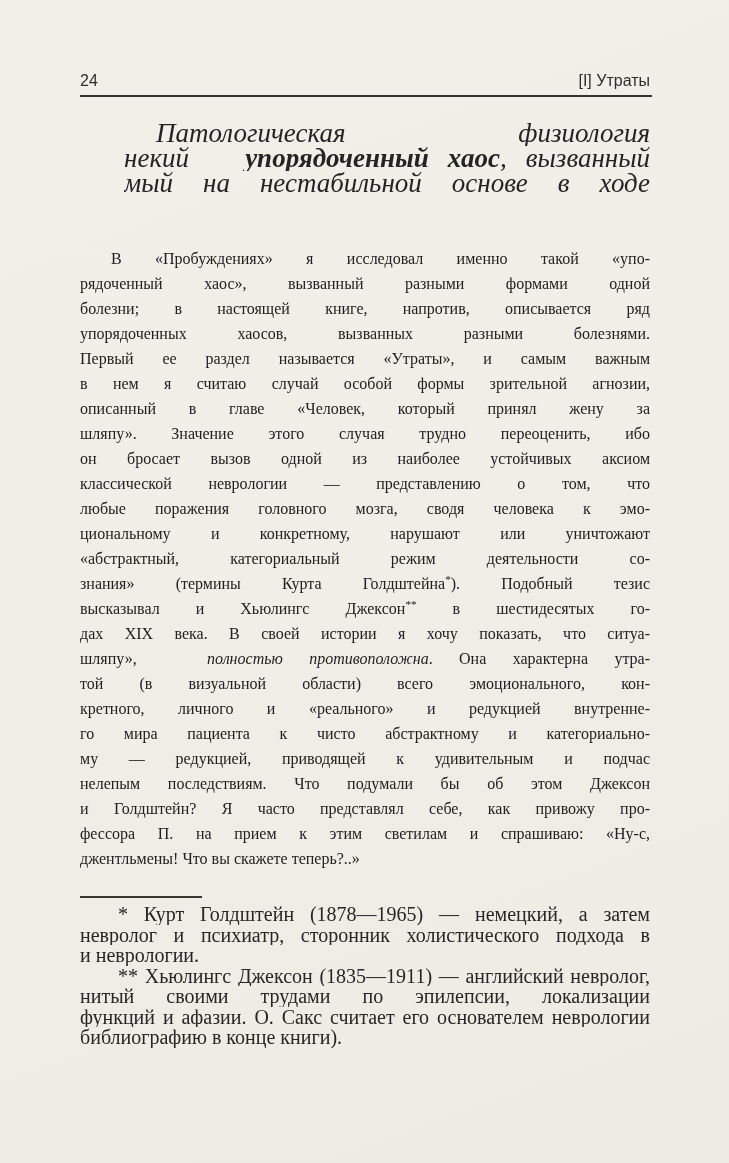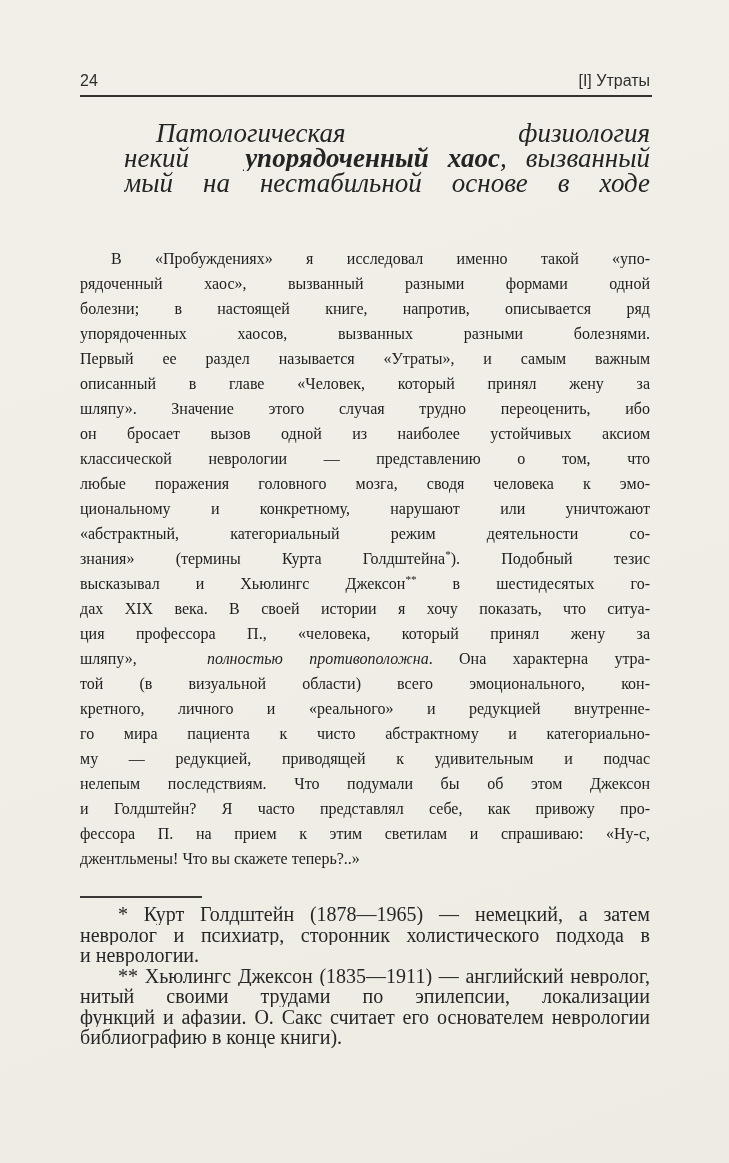--- a/index.html
+++ b/index.html
@@ -79,31 +79,31 @@
       <div class="tline"><span>некий </span><span class="bold">упорядоченный хаос</span><span>, вызванный разрушением</span></div>
       <div class="tline"><span>мый на нестабильной основе в ходе восстановления.</span></div>
     </section>
 
   <section class="body-text">
       <div class="tline indent"><span>В «Пробуждениях» я исследовал именно такой «упо-</span></div>
       <div class="tline"><span>рядоченный хаос», вызванный разными формами одной</span></div>
       <div class="tline"><span>болезни; в настоящей книге, напротив, описывается ряд</span></div>
       <div class="tline"><span>упорядоченных хаосов, вызванных разными болезнями.</span></div>
       <div class="tline"><span>Первый ее раздел называется «Утраты», и самым важным</span></div>
+      <div class="tline"><span>в нем я считаю случай особой формы зрительной агнозии,</span></div>
       <div class="tline"><span>описанный в главе «Человек, который принял жену за</span></div>
       <div class="tline"><span>шляпу». Значение этого случая трудно переоценить, ибо</span></div>
       <div class="tline"><span>он бросает вызов одной из наиболее устойчивых аксиом</span></div>
       <div class="tline"><span>классической неврологии — представлению о том, что</span></div>
       <div class="tline"><span>любые поражения головного мозга, сводя человека к эмо-</span></div>
       <div class="tline"><span>циональному и конкретному, нарушают или уничтожают</span></div>
       <div class="tline"><span>«абстрактный, категориальный режим деятельности со-</span></div>
       <div class="tline"><span>знания» (термины Курта Голдштейна</span><sup>*</sup><span>). Подобный тезис</span></div>
       <div class="tline"><span>высказывал и Хьюлингс Джексон</span><sup>**</sup><span> в шестидесятых го-</span></div>
       <div class="tline"><span>дах XIX века. В своей истории я хочу показать, что ситуа-</span></div>
-      <div class="tline"><span>ция профессора П., «человека, который принял жену за</span></div>
       <div class="tline"><span>шляпу», </span><span class="italic">полностью противоположна</span><span>. Она характерна утра-</span></div>
       <div class="tline"><span>той (в визуальной области) всего эмоционального, кон-</span></div>
       <div class="tline"><span>кретного, личного и «реального» и редукцией внутренне-</span></div>
       <div class="tline"><span>го мира пациента к чисто абстрактному и категориально-</span></div>
       <div class="tline"><span>му — редукцией, приводящей к удивительным и подчас</span></div>
       <div class="tline"><span>нелепым последствиям. Что подумали бы об этом Джексон</span></div>
       <div class="tline"><span>и Голдштейн? Я часто представлял себе, как привожу про-</span></div>
       <div class="tline"><span>фессора П. на прием к этим светилам и спрашиваю: «Ну-с,</span></div>
       <div class="tline last"><span>джентльмены! Что вы скажете теперь?..»</span></div>
     </section>

